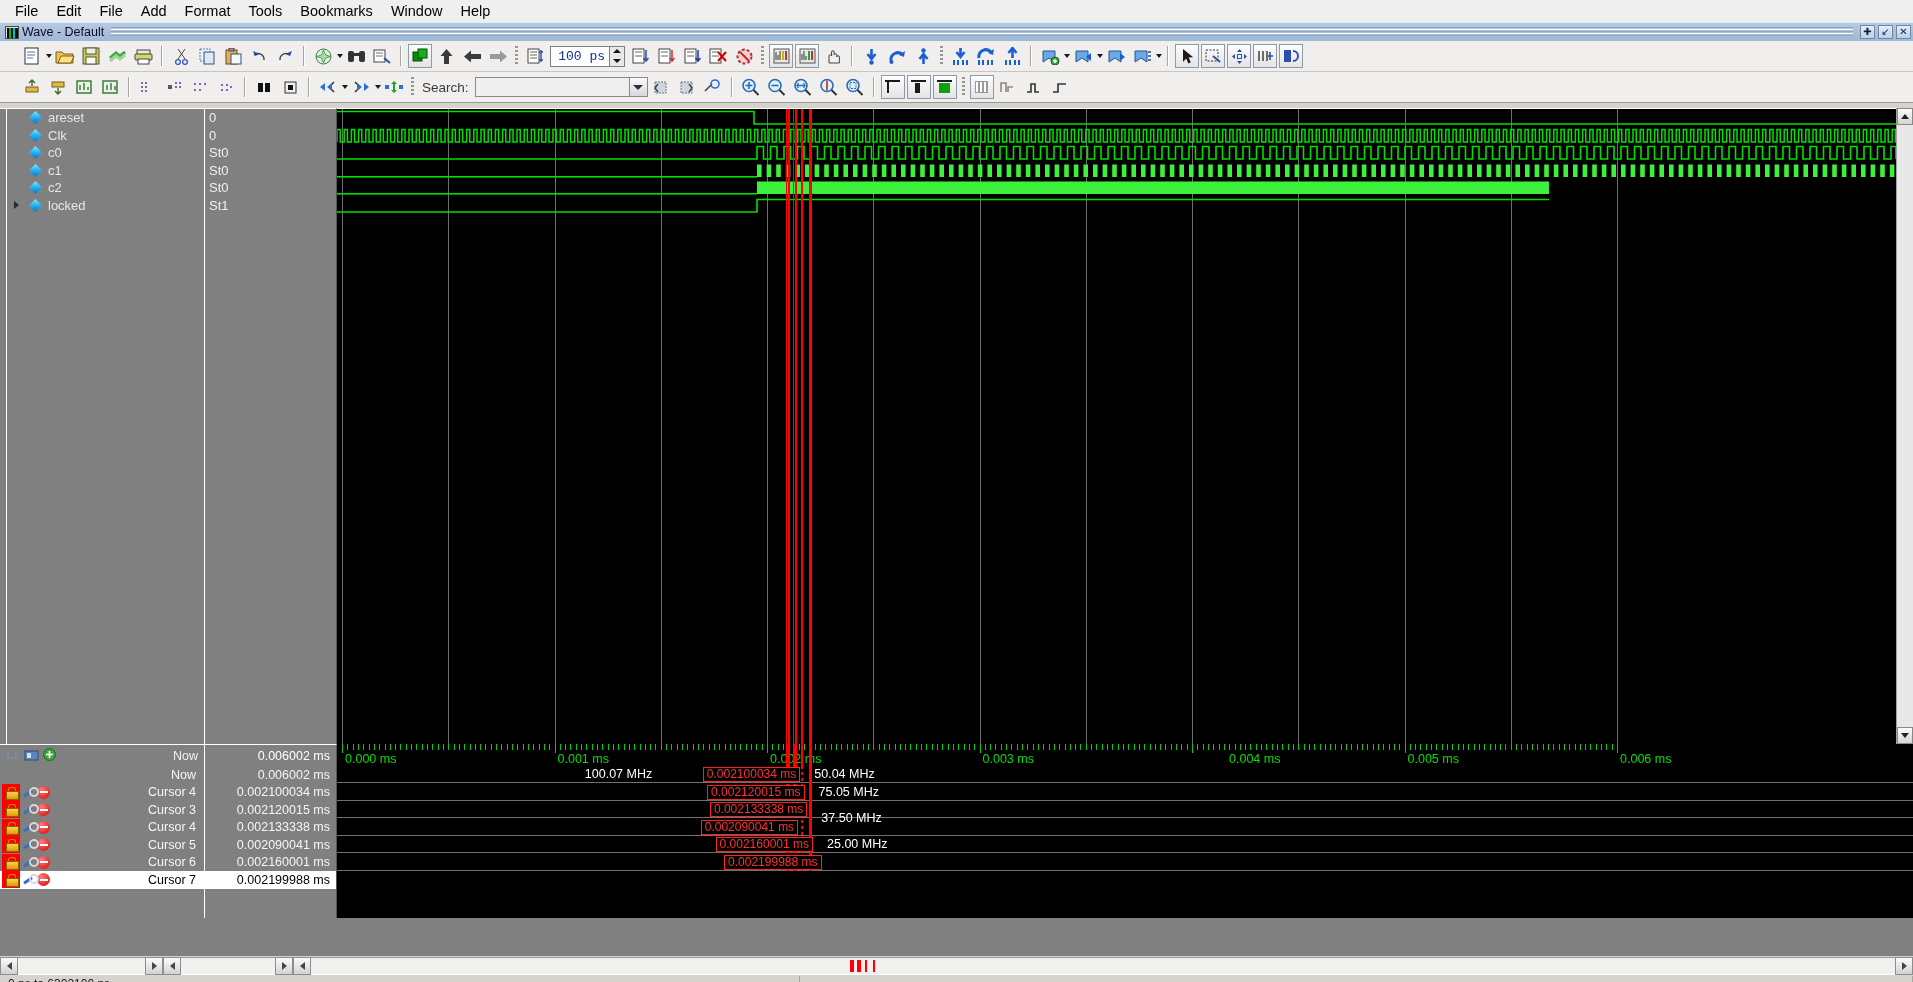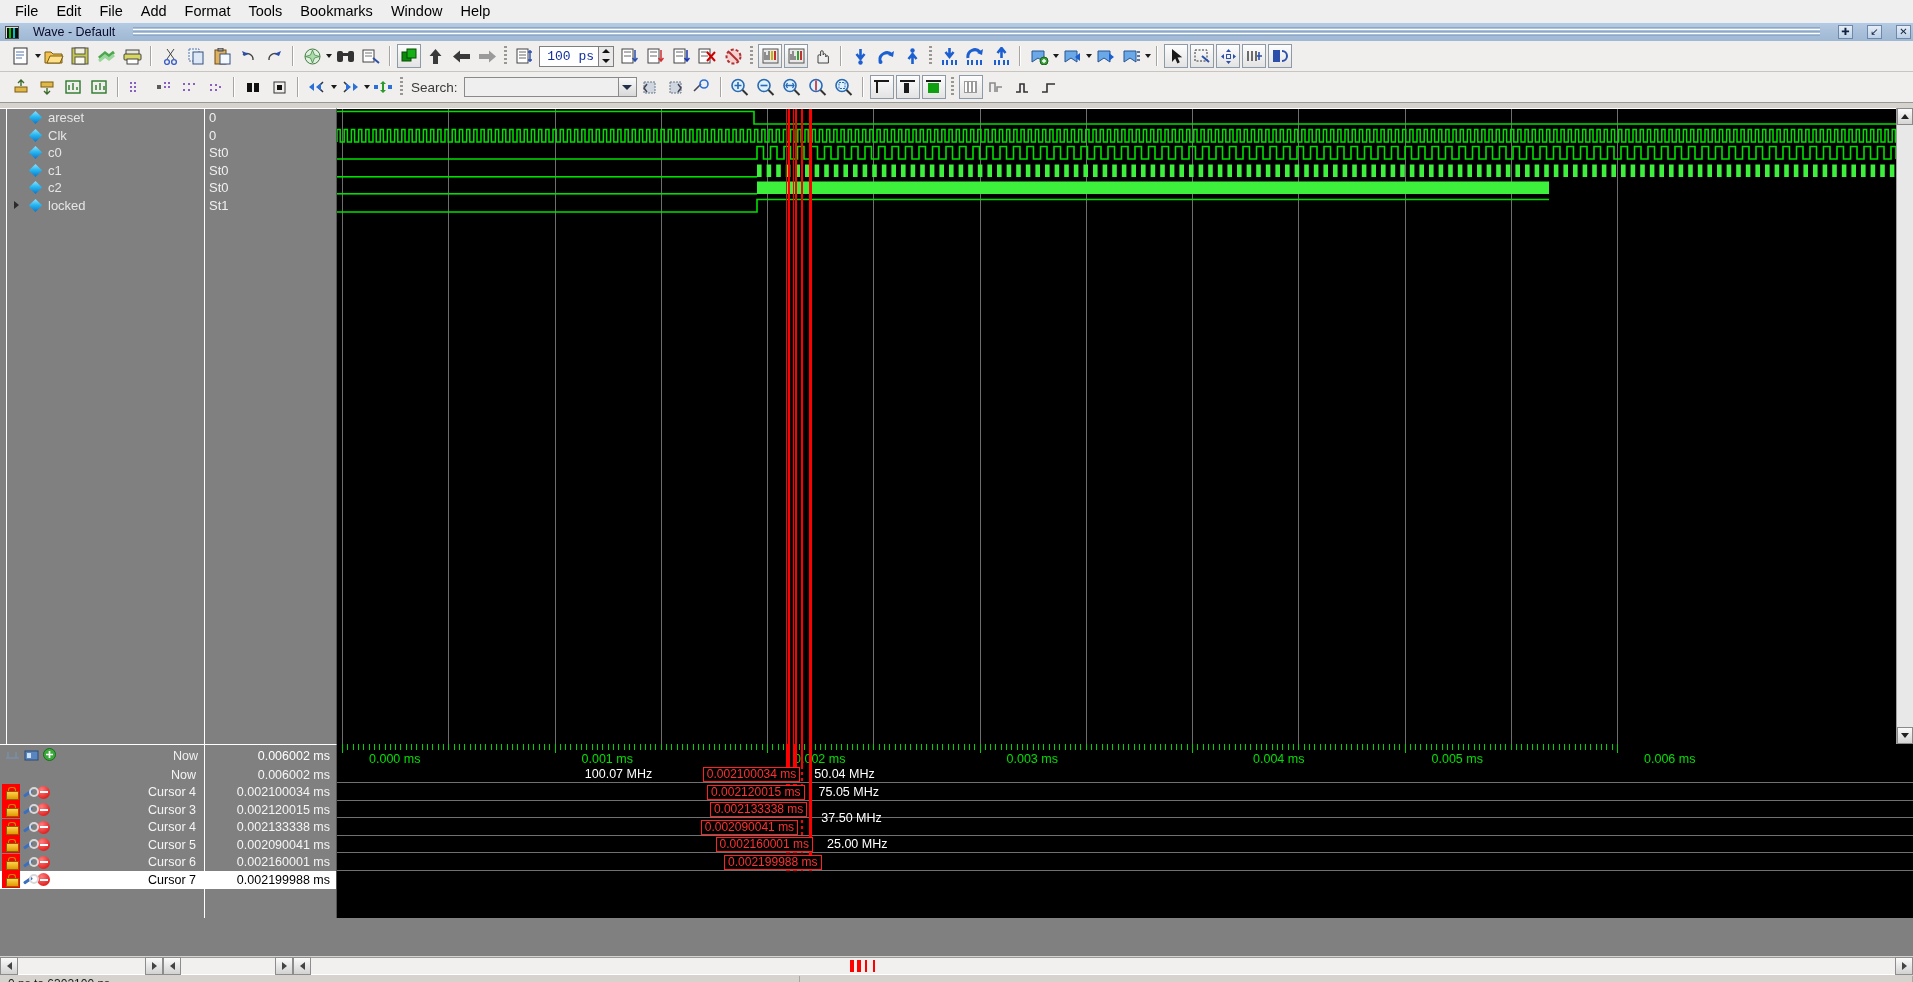--- a/index.html
+++ b/index.html
@@ -18,21 +18,21 @@
     padding-left: 6px; font-size: 14.5px; color: #000;
   }
   #menubar .menu-item {
     padding: 2px 9px; cursor: default; white-space: nowrap;
   }
 
   
   #titlebar {
     height: 19px;
     background: linear-gradient(to bottom,#b6cbe3 0%,#a9c0da 50%,#9fb8d4 100%);
-    display: flex; align-items: center; gap: 14px;
+    display: flex; align-items: center; gap: 3px;
     padding: 0 2px 0 5px;
     border-top: 1px solid #e8eef5;
     text-align: right;
   }
   .title-icon {
     width: 14px; height: 13px; background:#dcdcdc;
     border:1px solid #4a4a4a; position: relative; flex:0 0 auto;
   }
   .title-icon::before {
     content:""; position:absolute; left:1px; top:1px; width:11px; height:10px;
@@ -51,21 +51,21 @@
     width:15px; height:14px; flex:0 0 auto;
     background: linear-gradient(to bottom,#e6eef7,#bcd0e6);
     border:1px solid #6d88a8;
     display:flex; align-items:center; justify-content:center;
     font-size:10px; color:#102040; line-height:1;
   }
 
   
   .toolbar {
     height: 31px; background:#f0efee;
-    display:flex; align-items:center; padding-left:8px;
+    display:flex; align-items:center; padding-left:19px;
     border-bottom:1px solid #c8c5c0;
   }
   .toolbar.row2 { border-bottom:1px solid #9a9893; }
   .tool {
     width:24px; height:24px; margin:0 1px;
     display:flex; align-items:center; justify-content:center;
     position:relative; flex:0 0 auto;
   }
   .tool.framed {
     border:1px solid #8d9aa8;
@@ -207,21 +207,21 @@
     padding-left:5px; border-right:1px solid #fff; border-top:1px solid #fff;
   }
   .ruler-mid {
     width:132px; background:#808080; border-right:1px solid #555;
     border-top:1px solid #fff; display:flex; align-items:center; justify-content:flex-end;
     padding-right:6px; font-size:12.5px; color:#fff;
   }
   .ruler-wave { flex:1; background:#000; position:relative; overflow:hidden; }
   .tick { position:absolute; top:0; width:1px; height:6px; background:#00d000; }
   .tick.major { height:9px; }
-  .tlabel { position:absolute; top:8px; font-size:12.5px; color:#00e000; white-space:nowrap;margin-left:24px; }
+  .tlabel { position:absolute; top:8px; font-size:12.5px; color:#00e000; white-space:nowrap; }
 
   
   #cursorpane { display:flex; height:152px; }
   .cl-left { width:205px; background:#808080; border-right:1px solid #fff; }
   .cl-mid  { width:132px; background:#808080; border-right:1px solid #555; }
   .cl-wave { flex:1; background:#000; position:relative; overflow:hidden; }
 
   .crow-left {
     height:17.5px; display:flex; align-items:center; justify-content:flex-end;
     padding-right:8px; font-size:12.5px; color:#f5f5f5; position:relative;

